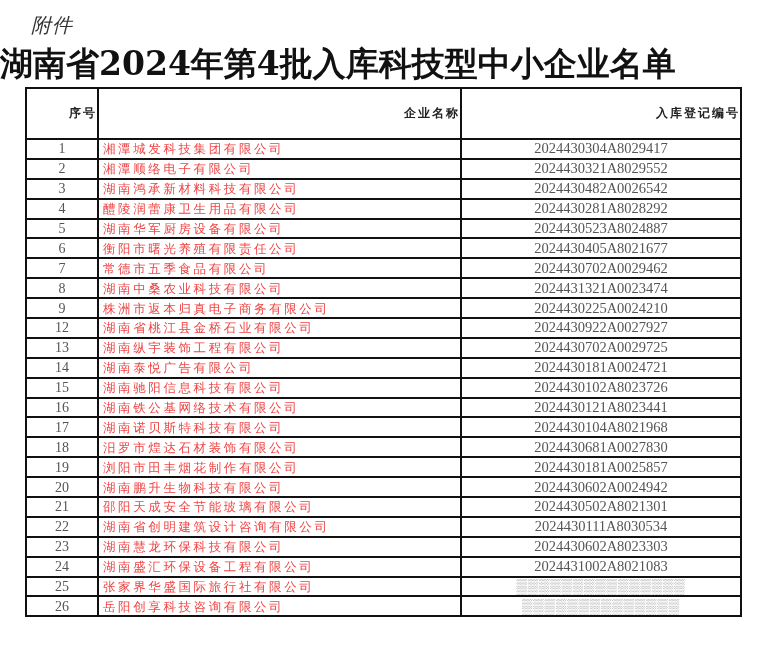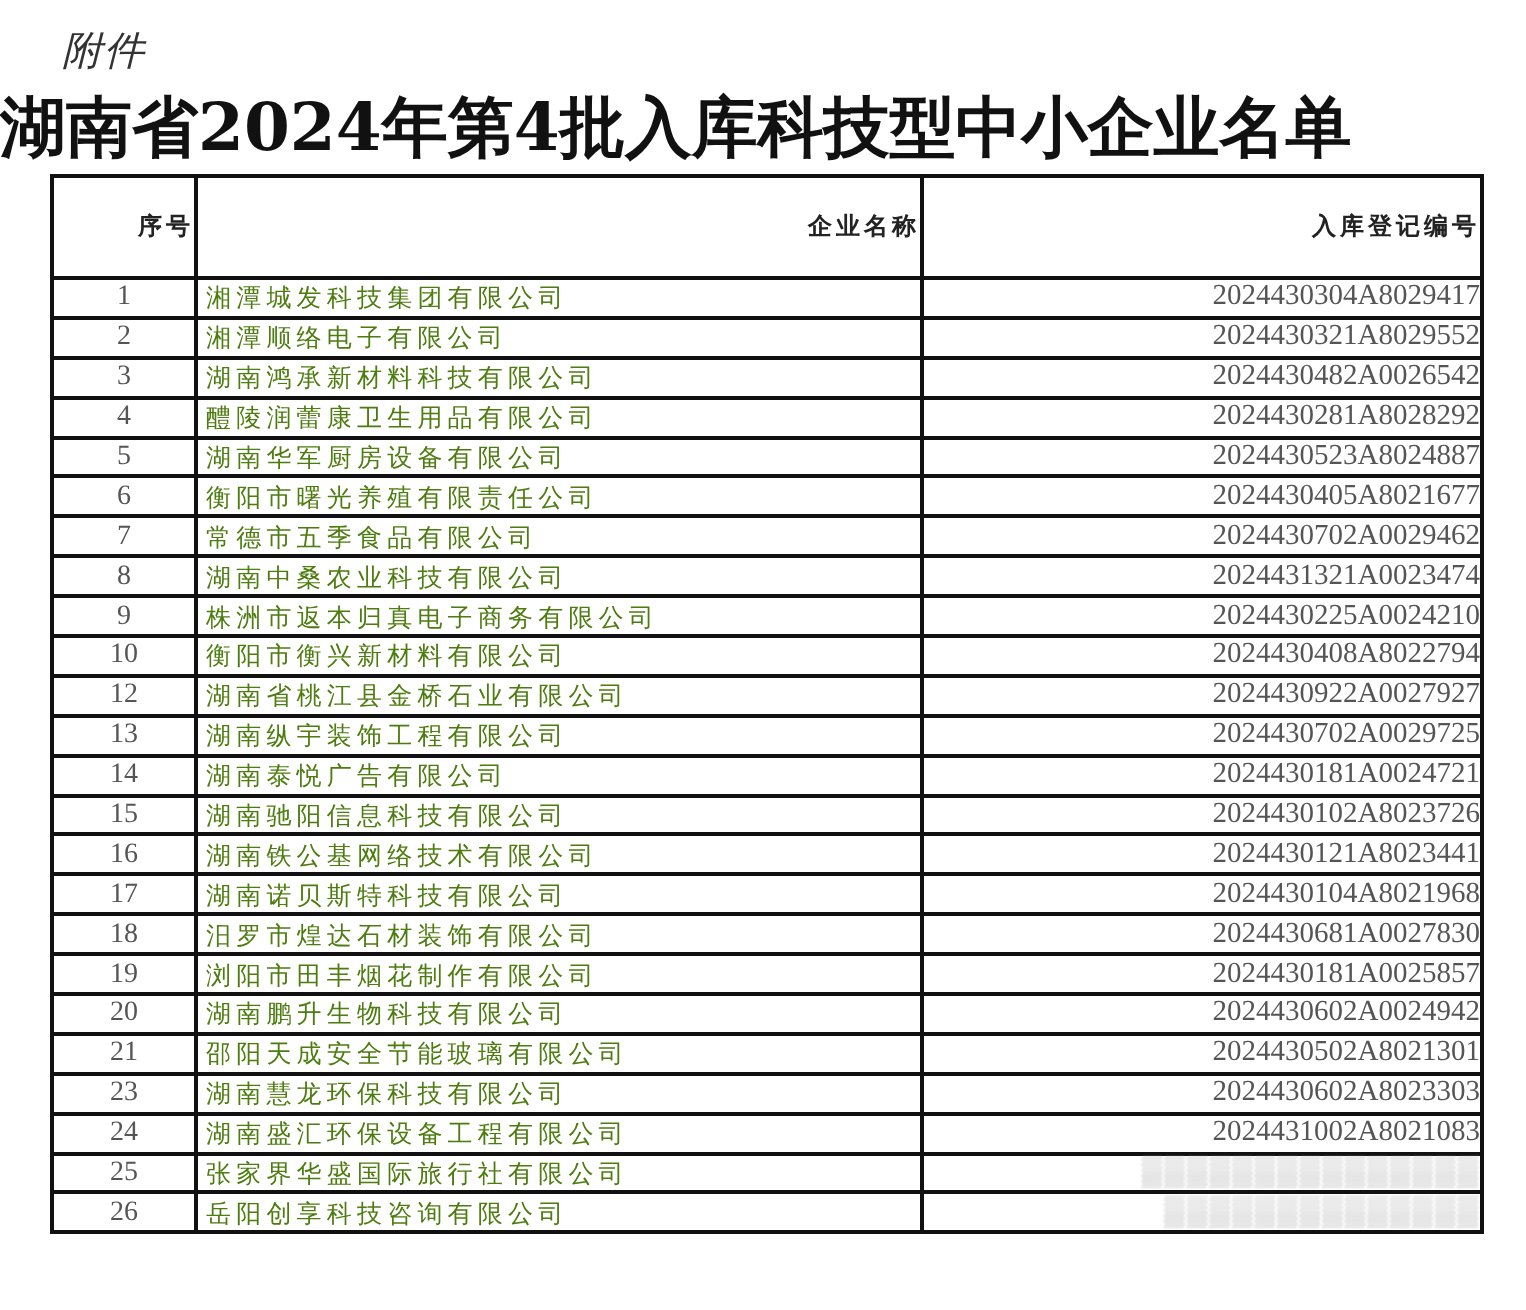--- a/index.html
+++ b/index.html
@@ -4,22 +4,22 @@
 <style>
   html, body { margin:0; padding:0; background:#ffffff; }
   body { width:763px; height:655px; overflow:hidden; position:relative; font-family:"DejaVu Sans", sans-serif; color:#222; }
   .attach { position:absolute; left:31px; top:12px; font-size:20px; color:#333; font-family:"DejaVu Sans", sans-serif; letter-spacing:1px;font-style:italic; }
   .title { position:absolute; left:0; width:665px; top:42px; text-align:center; font-size:33px; font-weight:bold; font-family:"DejaVu Serif", serif; color:#111; letter-spacing:0px; white-space:nowrap; }
   table { position:absolute; left:25px; top:87px; border-collapse:collapse; table-layout:fixed; width:715px; }
   td, th { border:2px solid #111; padding:0; overflow:hidden; white-space:nowrap; }
   th { height:49px; font-size:12px; font-weight:bold; font-family:"DejaVu Serif", serif; color:#222; text-align:right; letter-spacing:2px; }
   td { height:17.9px; font-size:13px; line-height:17px; color:#555; }
   td.idx { text-align:center; font-family:"Liberation Serif", serif; font-size:14px; }
-  td.name { padding-left:4px; letter-spacing:2.6px; font-size:12.5px; color:#4d7c0f; }
-  td.code { text-align:right; font-family:"Liberation Serif", serif; font-size:14.5px; color:#555; }
+  td.name { padding-left:4px; letter-spacing:2.6px; font-size:12.5px; color:#ef4444; }
+  td.code { text-align:center; font-family:"Liberation Serif", serif; font-size:14.5px; color:#555; }
   td.code.garbled { color:#aaa; letter-spacing:1px; filter:blur(0.6px); }
   col.c1 { width:72px; } col.c2 { width:363px; } col.c3 { width:280px; }
 </style>
 </head>
 <body>
 
 <div class="attach">附件</div>
 <div class="title">湖南省2024年第4批入库科技型中小企业名单</div>
 
 <table>
@@ -75,25 +75,20 @@
         <td class="idx">8</td>
         <td class="name">湖南中桑农业科技有限公司</td>
         <td class="code">2024431321A0023474</td>
       </tr>
       <tr>
         <td class="idx">9</td>
         <td class="name">株洲市返本归真电子商务有限公司</td>
         <td class="code">2024430225A0024210</td>
       </tr>
       <tr>
-        <td class="idx">10</td>
-        <td class="name">衡阳市衡兴新材料有限公司</td>
-        <td class="code">2024430408A8022794</td>
-      </tr>
-      <tr>
         <td class="idx">12</td>
         <td class="name">湖南省桃江县金桥石业有限公司</td>
         <td class="code">2024430922A0027927</td>
       </tr>
       <tr>
         <td class="idx">13</td>
         <td class="name">湖南纵宇装饰工程有限公司</td>
         <td class="code">2024430702A0029725</td>
       </tr>
       <tr>
@@ -130,20 +125,25 @@
         <td class="idx">20</td>
         <td class="name">湖南鹏升生物科技有限公司</td>
         <td class="code">2024430602A0024942</td>
       </tr>
       <tr>
         <td class="idx">21</td>
         <td class="name">邵阳天成安全节能玻璃有限公司</td>
         <td class="code">2024430502A8021301</td>
       </tr>
       <tr>
+        <td class="idx">22</td>
+        <td class="name">湖南省创明建筑设计咨询有限公司</td>
+        <td class="code">2024430111A8030534</td>
+      </tr>
+      <tr>
         <td class="idx">23</td>
         <td class="name">湖南慧龙环保科技有限公司</td>
         <td class="code">2024430602A8023303</td>
       </tr>
       <tr>
         <td class="idx">24</td>
         <td class="name">湖南盛汇环保设备工程有限公司</td>
         <td class="code">2024431002A8021083</td>
       </tr>
       <tr>

